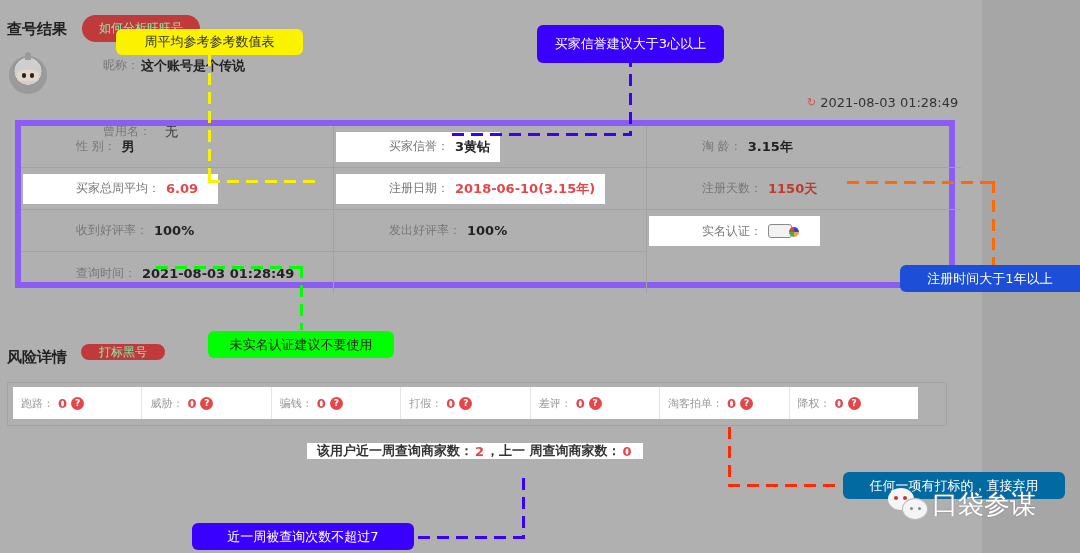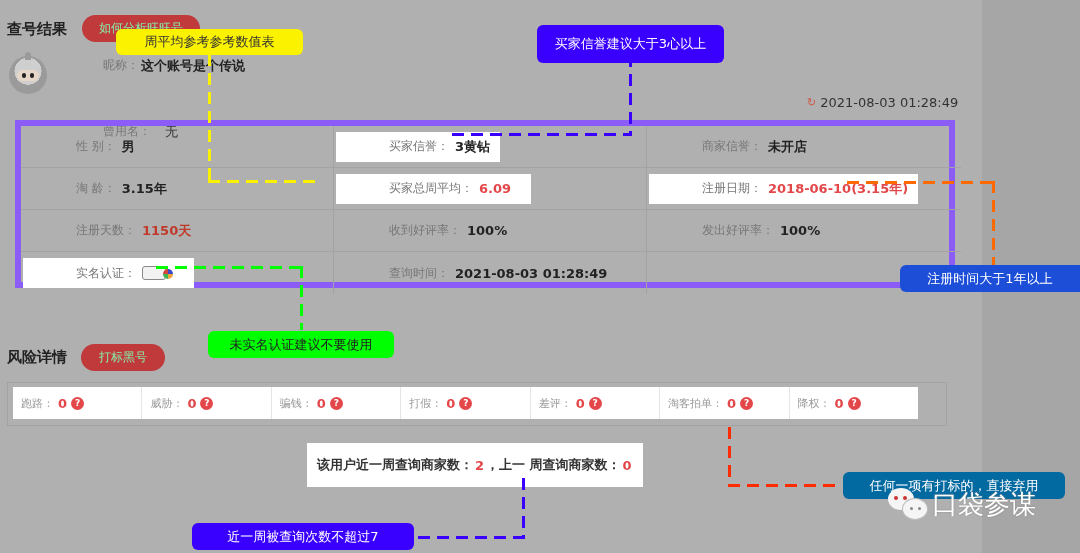--- a/index.html
+++ b/index.html
@@ -102,21 +102,21 @@
   .blue-h { background: repeating-linear-gradient(90deg, #3a00ff 0 12px, transparent 12px 19px); }
   .blue-v { background: repeating-linear-gradient(180deg, #3a00ff 0 12px, transparent 12px 19px); }
   .orange-h { background: repeating-linear-gradient(90deg, #ff6a00 0 12px, transparent 12px 19px); }
   .orange-v { background: repeating-linear-gradient(180deg, #ff6a00 0 12px, transparent 12px 19px); }
   .green-h { background: repeating-linear-gradient(90deg, #00ff00 0 12px, transparent 12px 19px); }
   .green-v { background: repeating-linear-gradient(180deg, #00ff00 0 12px, transparent 12px 19px); }
   .red-h { background: repeating-linear-gradient(90deg, #ff2a00 0 12px, transparent 12px 19px); }
   .red-v { background: repeating-linear-gradient(180deg, #ff2a00 0 12px, transparent 12px 19px); }
 
   .query-box {
-    position: absolute; left: 307px; top: 443px; width: 336px; height: 44px; background: #fff;
+    position: absolute; left: 307px; top: 443px; width: 336px; height: 16px; background: #fff;
     display: flex; align-items: center; padding-left: 10px; font-size: 13px; font-weight: bold; color: #333; white-space: nowrap;
   }
   .query-box .n { color: #e3474a; margin: 0 2px; }
 
   .watermark {
     position: absolute; left: 888px; top: 486px; display: flex; align-items: center; gap: 0;
     color: #fff; font-size: 26px; text-shadow: 0 0 2px #888;
   }
   .wx-icon { position: relative; width: 44px; height: 36px; }
   .wx-b1 { position: absolute; left: 0; top: 2px; width: 26px; height: 22px; border-radius: 50%; background: #f5f5f5; }
@@ -158,24 +158,20 @@
   <div class="cell">
     <span class="label-gray">性 别：</span>
     <span class="val-bold">男</span>
   </div>
   <div class="cell">
     <span class="highlight">
       <span class="label-gray">买家信誉：</span>
       <span class="val-bold">3黄钻</span>
     </span>
   </div>
-  <div class="cell">
-    <span class="label-gray">商家信誉：</span>
-    <span class="val-bold">未开店</span>
-  </div>
 
   <div class="cell">
     <span class="label-gray">淘 龄：</span>
     <span class="val-bold">3.15年</span>
   </div>
   <div class="cell">
     <span class="highlight" style="padding-right:20px;justify-content:flex-end;">
       <span class="label-gray">买家总周平均：</span>
       <span class="val-red">6.09</span>
     </span>
@@ -207,21 +203,21 @@
     </span>
   </div>
   <div class="cell">
     <span class="label-gray">查询时间：</span>
     <span class="val-bold">2021-08-03 01:28:49</span>
   </div>
   <div class="cell"></div>
 </div>
 
 <div class="abs section-title" style="left:7px; top:348px;">风险详情</div>
-<div class="abs red-pill" style="left:81px; top:344px; width:84px; height:27px;">打标黑号</div>
+<div class="abs red-pill" style="left:81px; top:344px; width:84px; height:16px;">打标黑号</div>
 
 <div class="risk-wrap">
   <div class="risk-row">
     <div class="risk-cell">
       <span>跑路：</span>
       <span class="risk-val">0</span>
       <span class="q-icon">?</span>
     </div>
     <div class="risk-cell">
       <span>威胁：</span>

